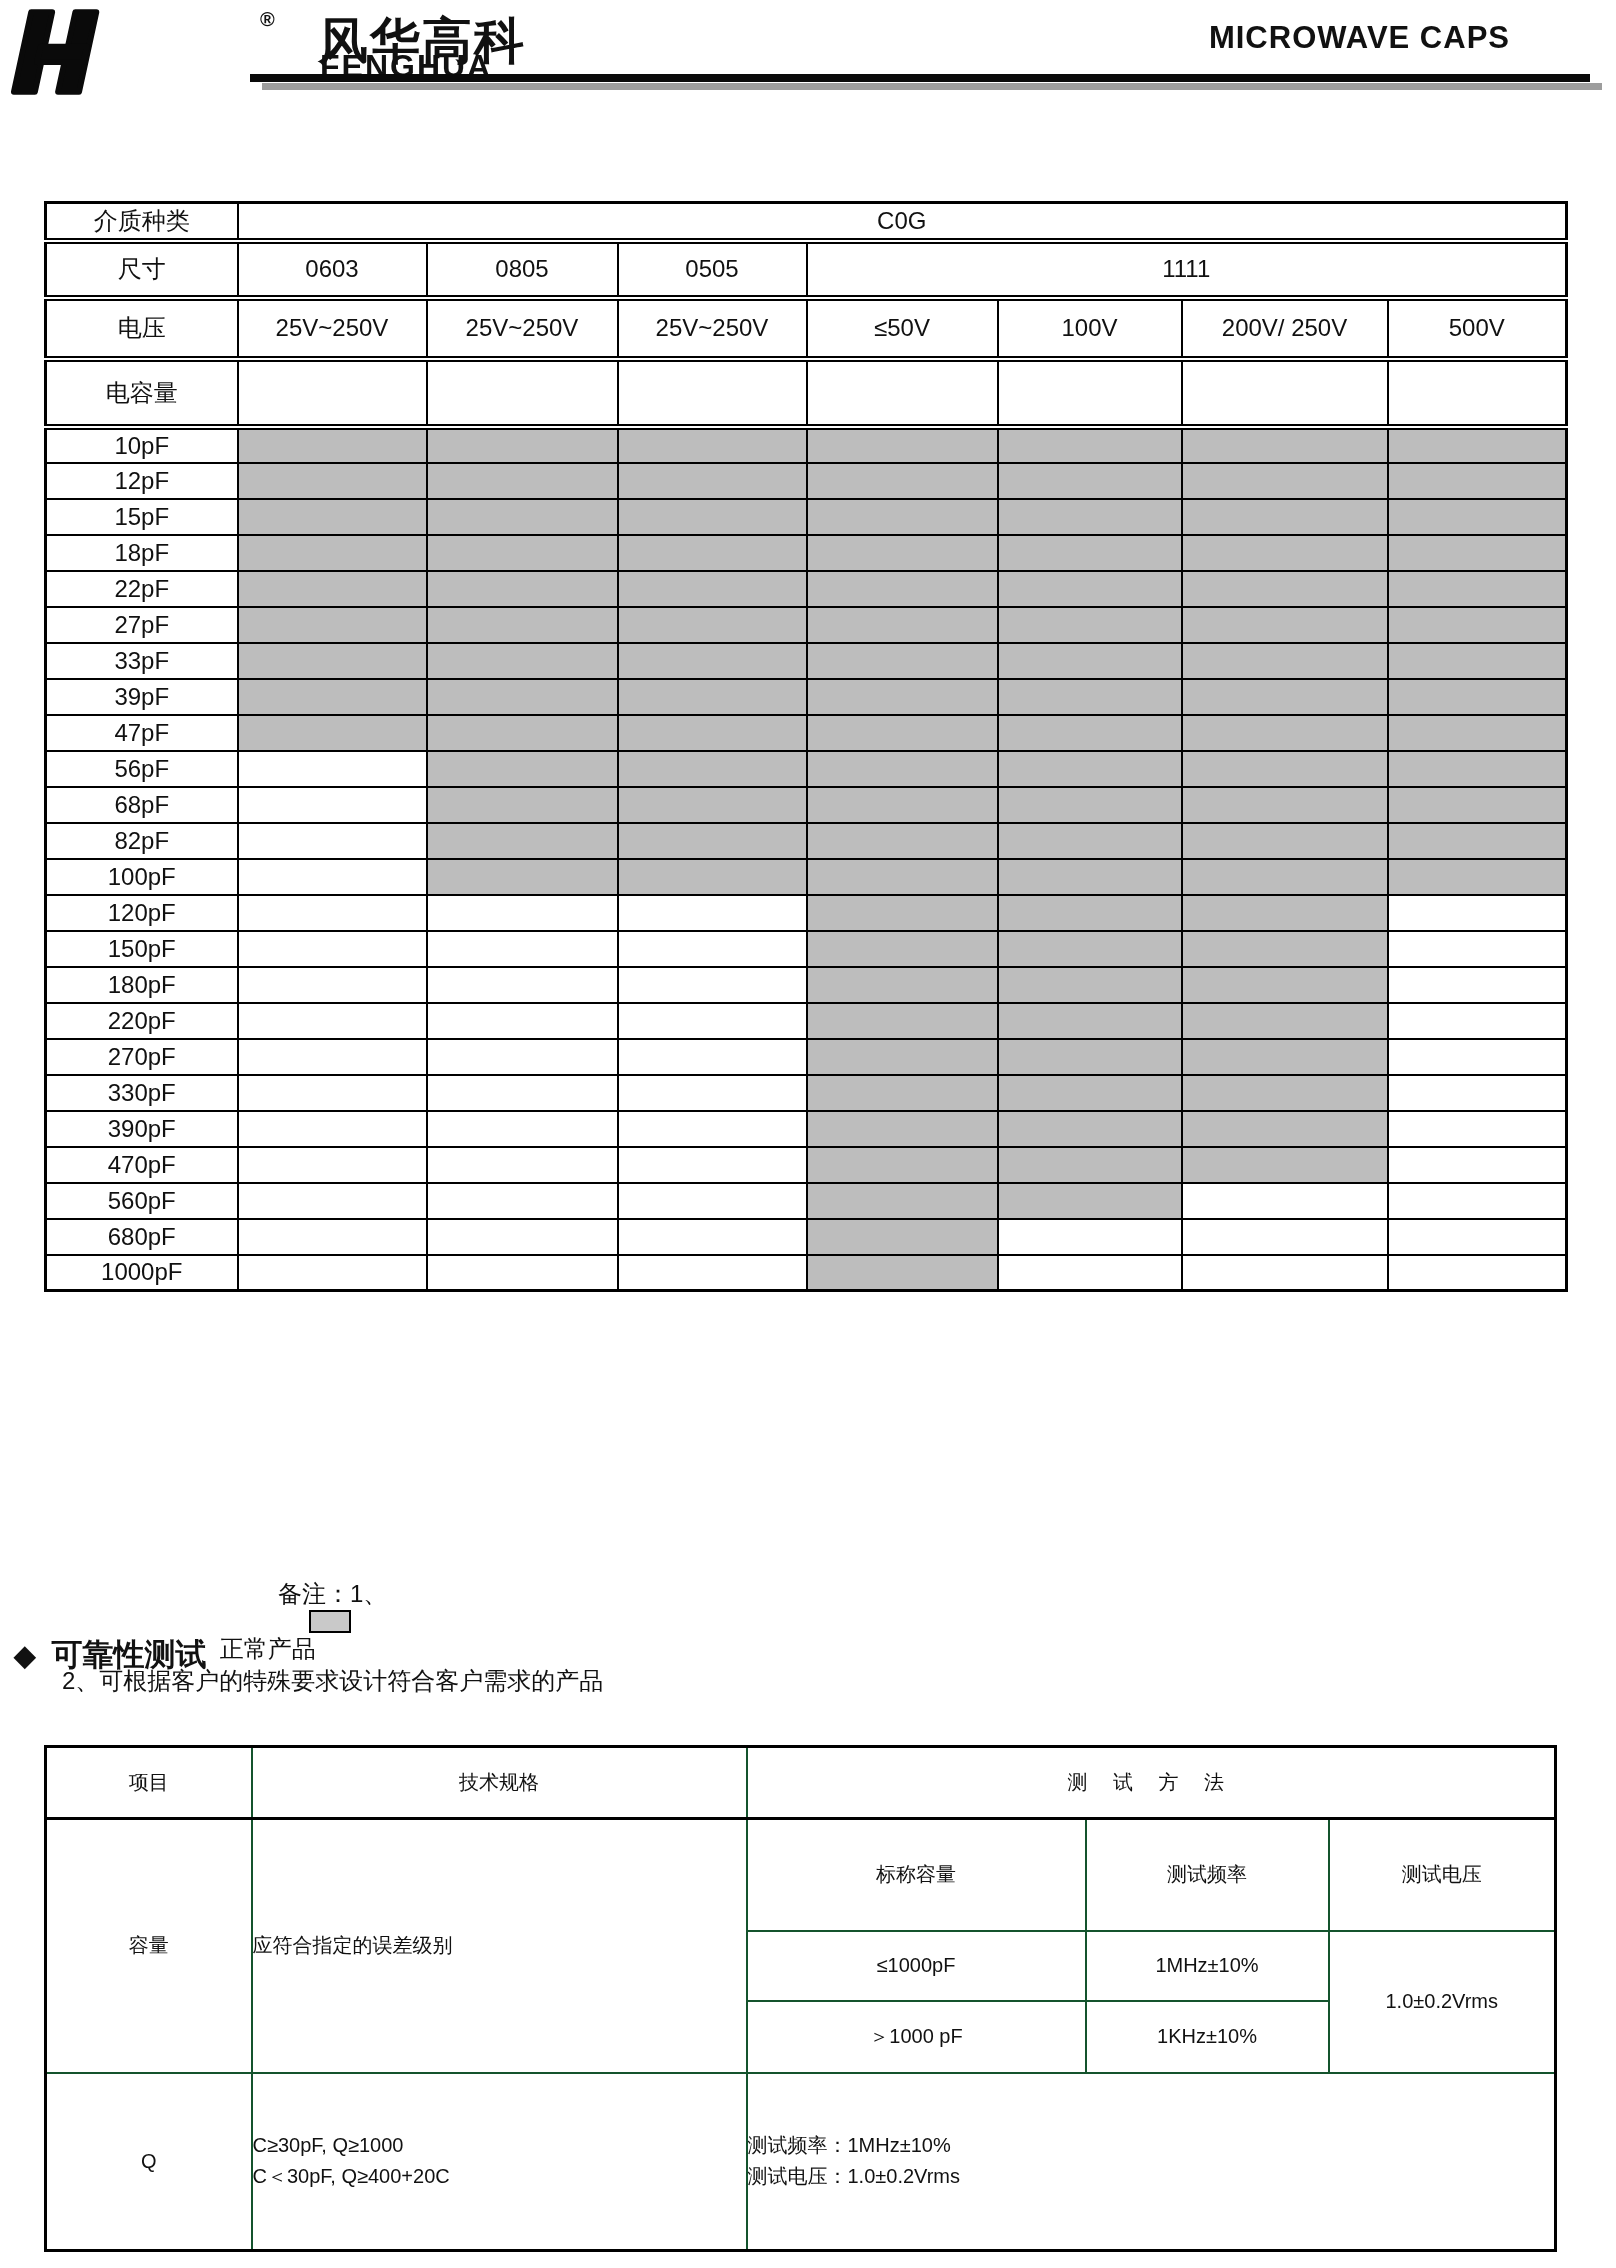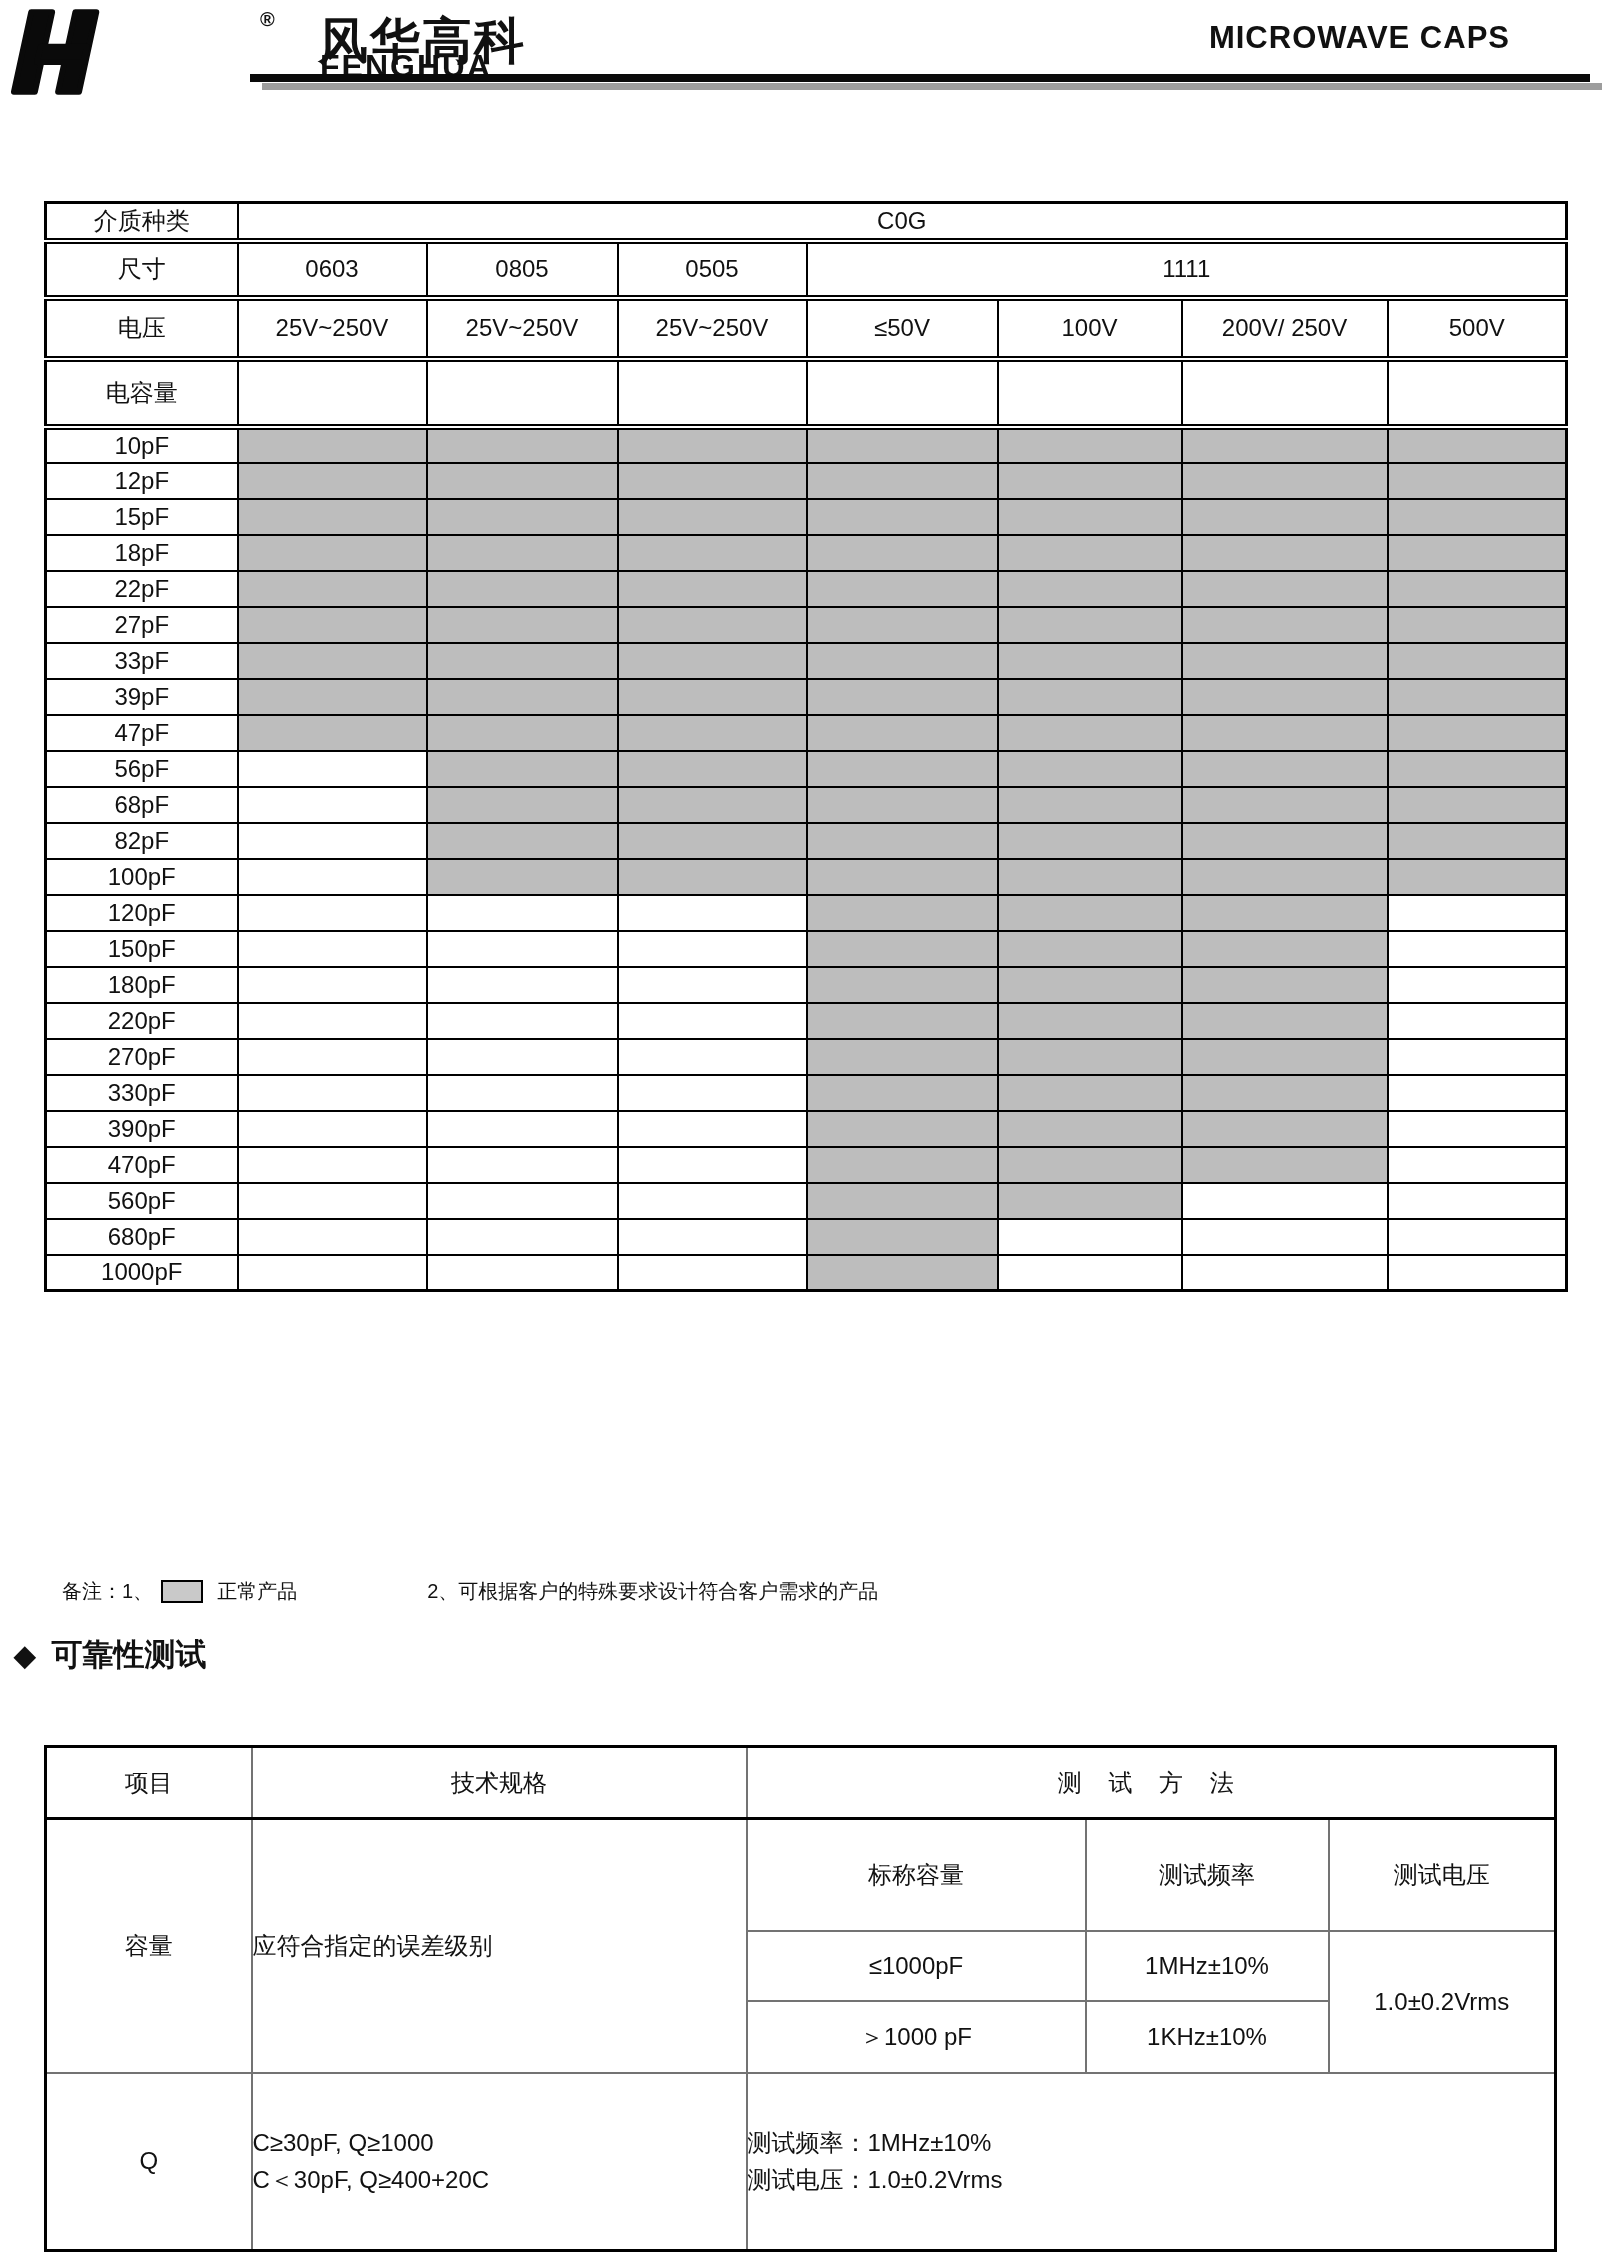--- a/index.html
+++ b/index.html
@@ -26,33 +26,33 @@
   .avail tr.hdr td { border-bottom:6px double #000; }
   .avail tr.r1 { height:38px; }
   .avail tr.r2 { height:57px; }
   .avail tr.r3 { height:61px; }
   .avail tr.r4 { height:68px; }
   .avail tbody tr { height:36px; }
   .avail td.shaded { background:var(--shade,#bdbdbd); }
 
   
   .notes { position:absolute; left:62px; top:1578px; display:flex; align-items:center;
-           font-size:20px; }
+           font-size:24px;flex-direction:column; }
   .legend-swatch { display:inline-block; width:42px; height:23px; background:#c9c9c9;
                    border:2px solid #000; margin:0 14px 0 8px; }
   .legend-label { margin-right:130px; }
 
   
   .section-title { position:absolute; left:14px; top:1634px; font-size:31px; font-weight:bold;
                    display:flex; align-items:center; }
   .diamond { font-size:28px; margin-right:16px; }
 
   
   .rel { position:absolute; left:44px; top:1745px; width:1510px; border:3px solid #000; }
-  .rel td { border:2px solid #737373; text-align:center; vertical-align:middle; font-size:24px; }
+  .rel td { border:2px solid #14532d; text-align:center; vertical-align:middle; font-size:20px; }
   .rel tr.rhead { height:72px; }
   .rel tr.rhead td { border-bottom:3px solid #000; }
   .rel tr.rsub  { height:112px; }
   .rel tr.rrow1 { height:70px; }
   .rel tr.rrow2 { height:72px; }
   .rel tr.rq    { height:178px; }
   .rel td.left { text-align:left; }
   .rel .two-line { line-height:1.55; }
   .method-head { letter-spacing:10px; }
 </style>

